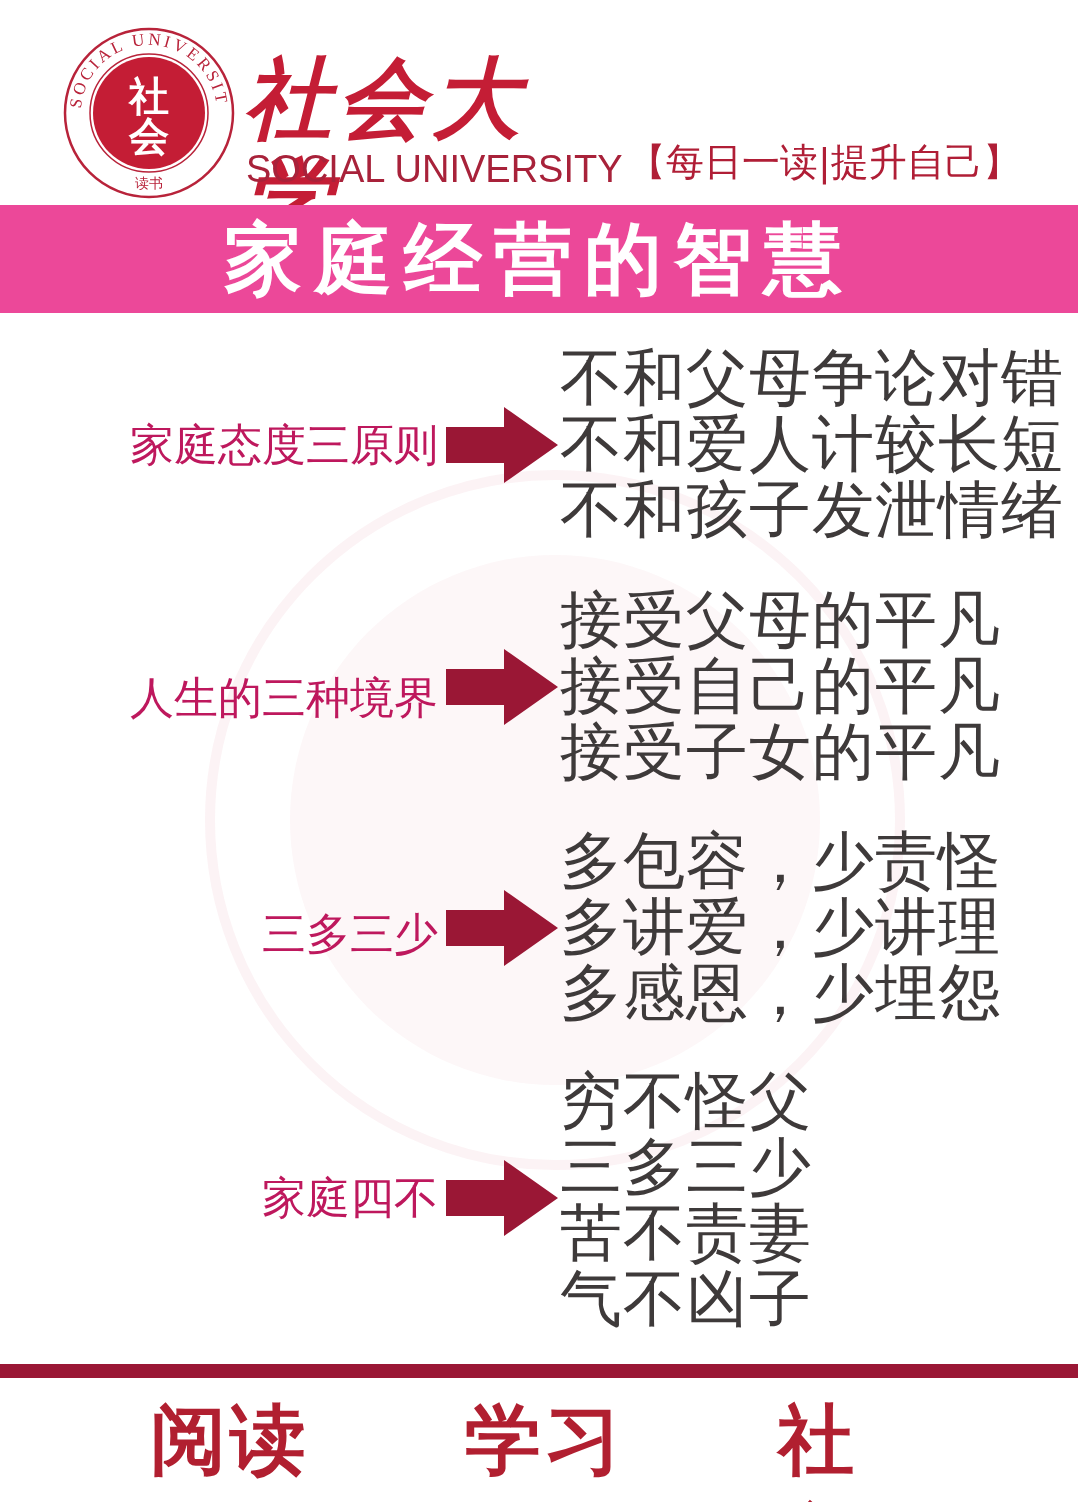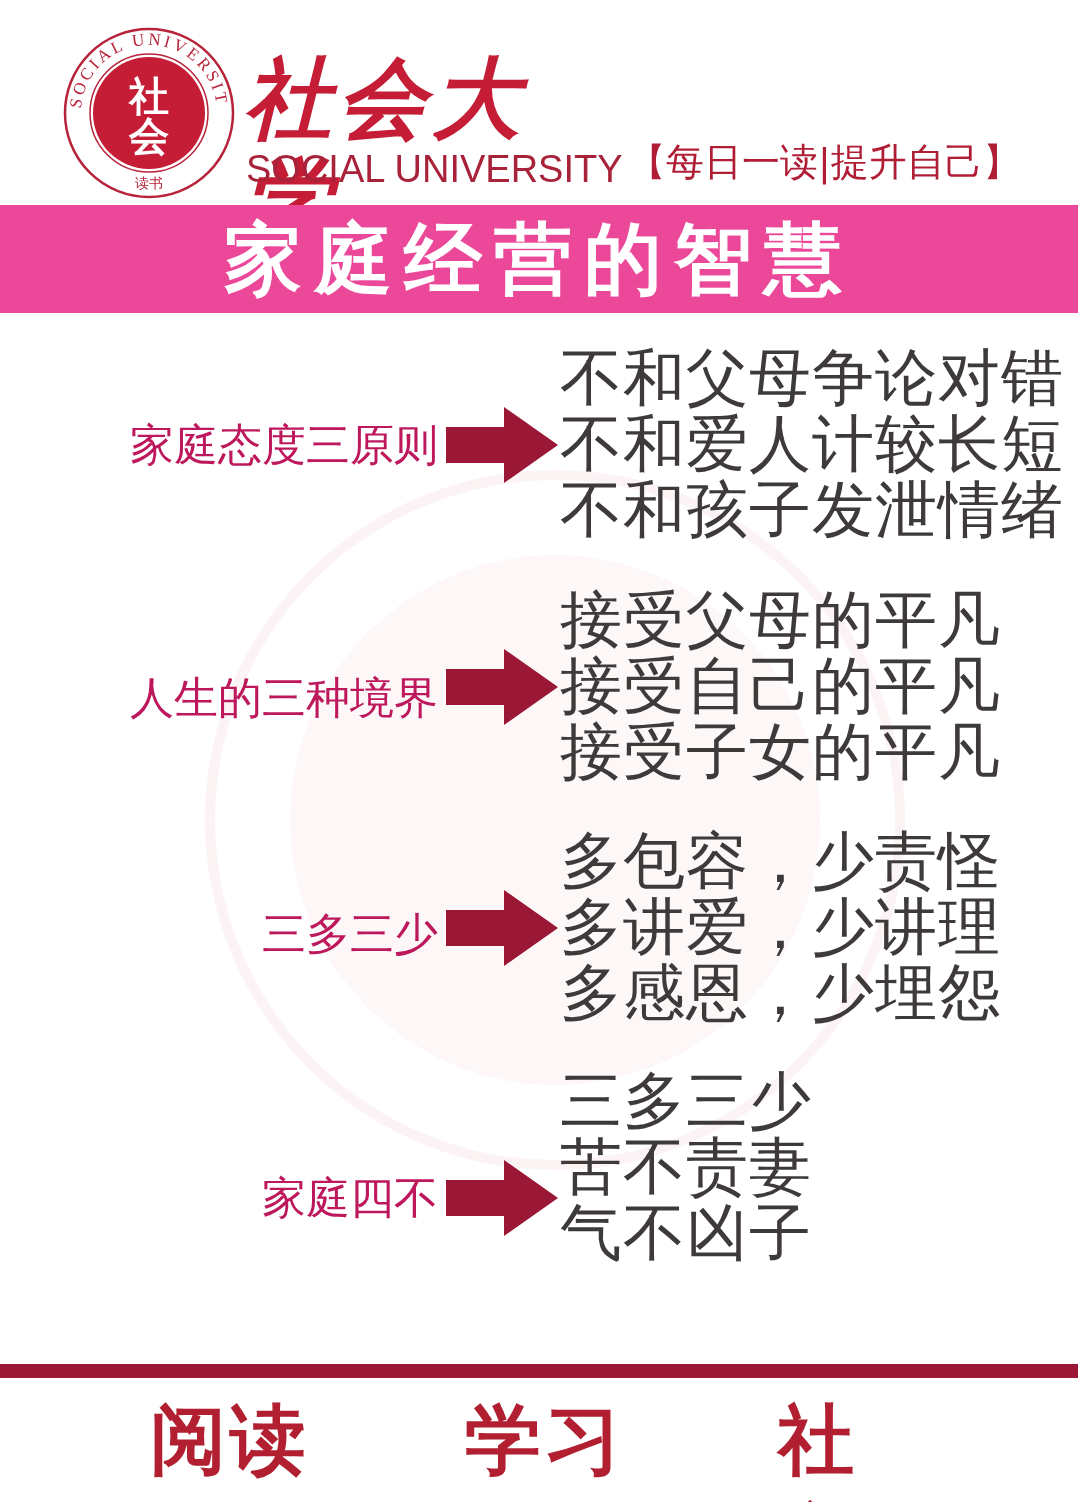--- a/index.html
+++ b/index.html
@@ -136,20 +136,21 @@
     <div class="item">多感恩，少埋怨</div>
   </div>
 </div>
 
 <div class="group" style="top:1068px;">
   <div class="group-label" style="top:97px;margin-left:40px;">家庭四不</div>
   <svg class="arrow" viewBox="0 0 112 76" style="top:92px;">
     <polygon points="0,20 58,20 58,0 112,38 58,76 58,56 0,56" fill="#9a1735"></polygon>
   </svg>
   <div class="items" style="top:0;">
+    <div class="item">穷不怪父</div>
     <div class="item">三多三少</div>
     <div class="item">苦不责妻</div>
     <div class="item">气不凶子</div>
   </div>
 </div>
 
 <div class="footer-rule"></div>
 <div class="footer-nav">
   <span style="left:150px;">阅读</span>
   <span style="left:465px;">学习</span>

